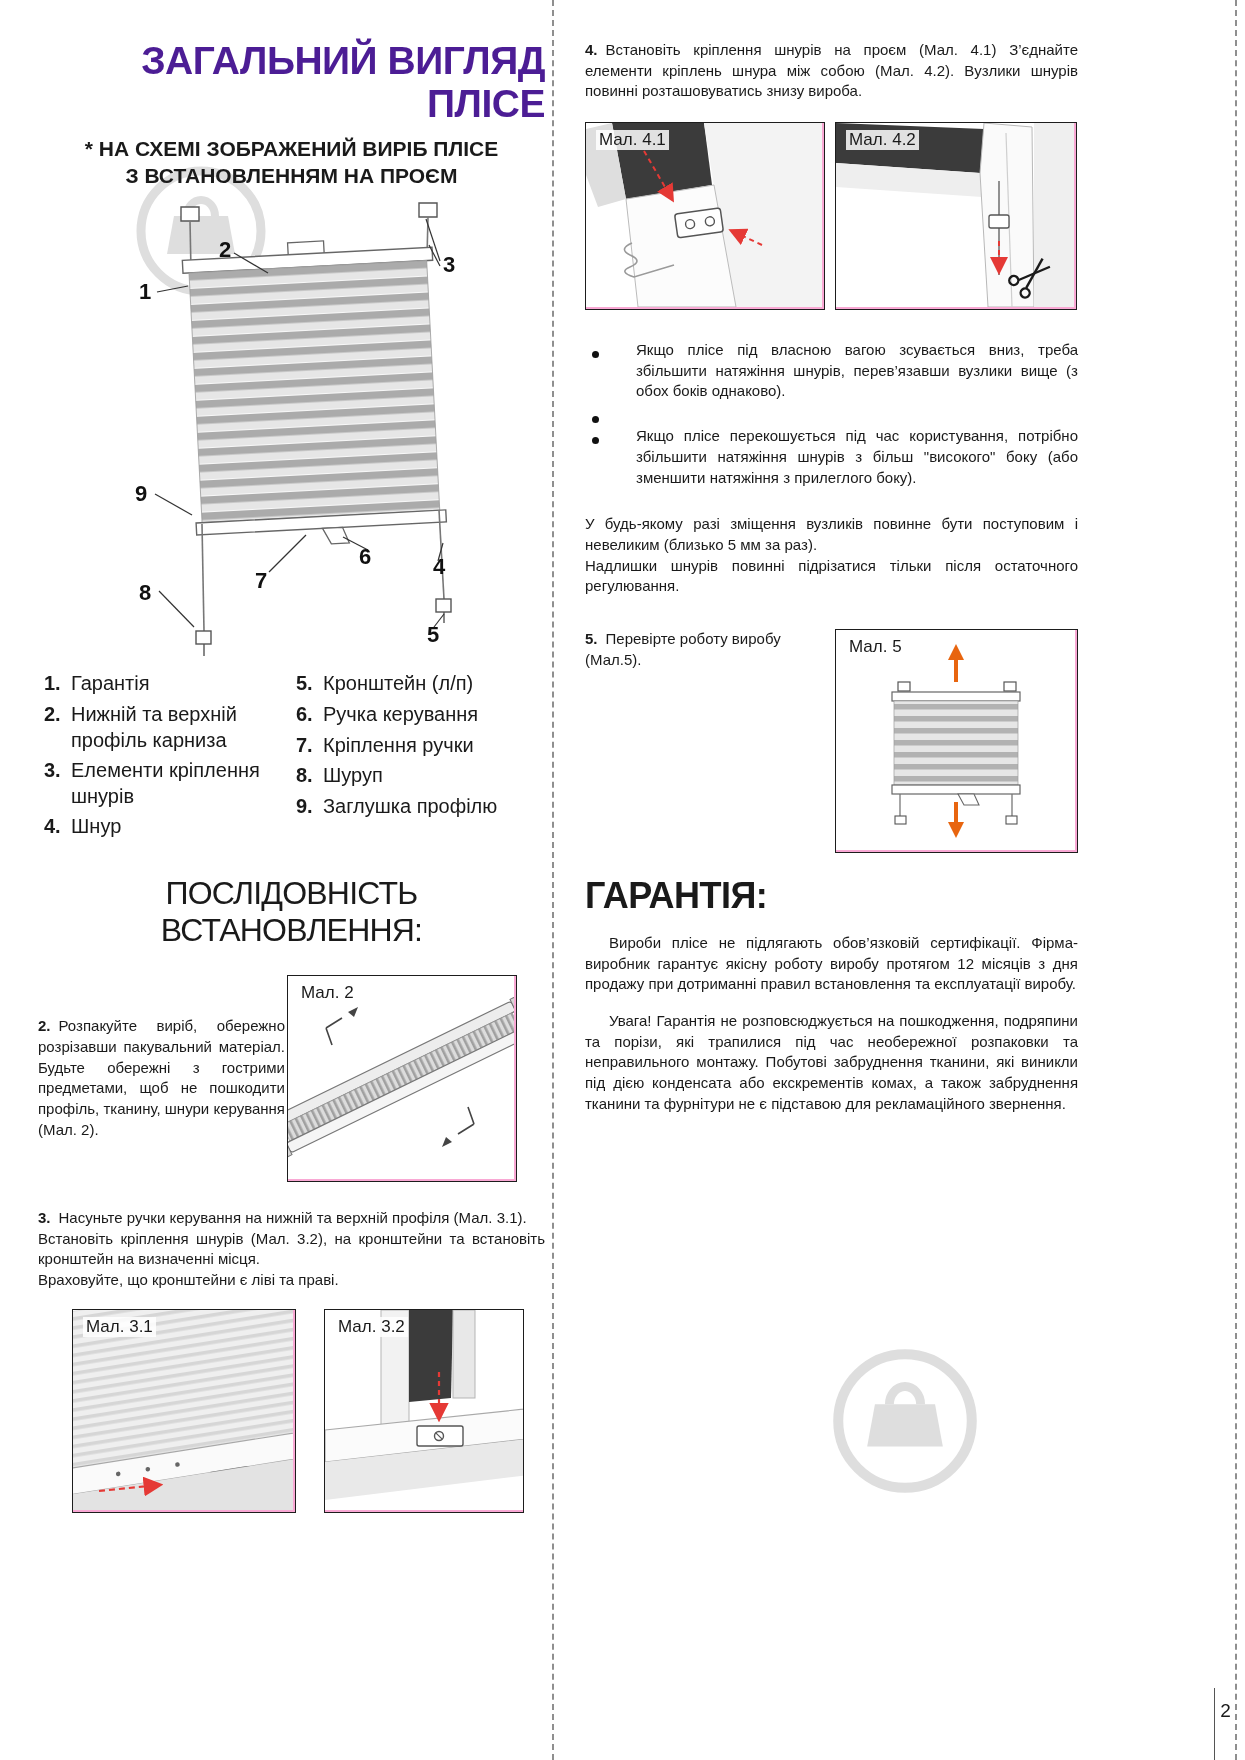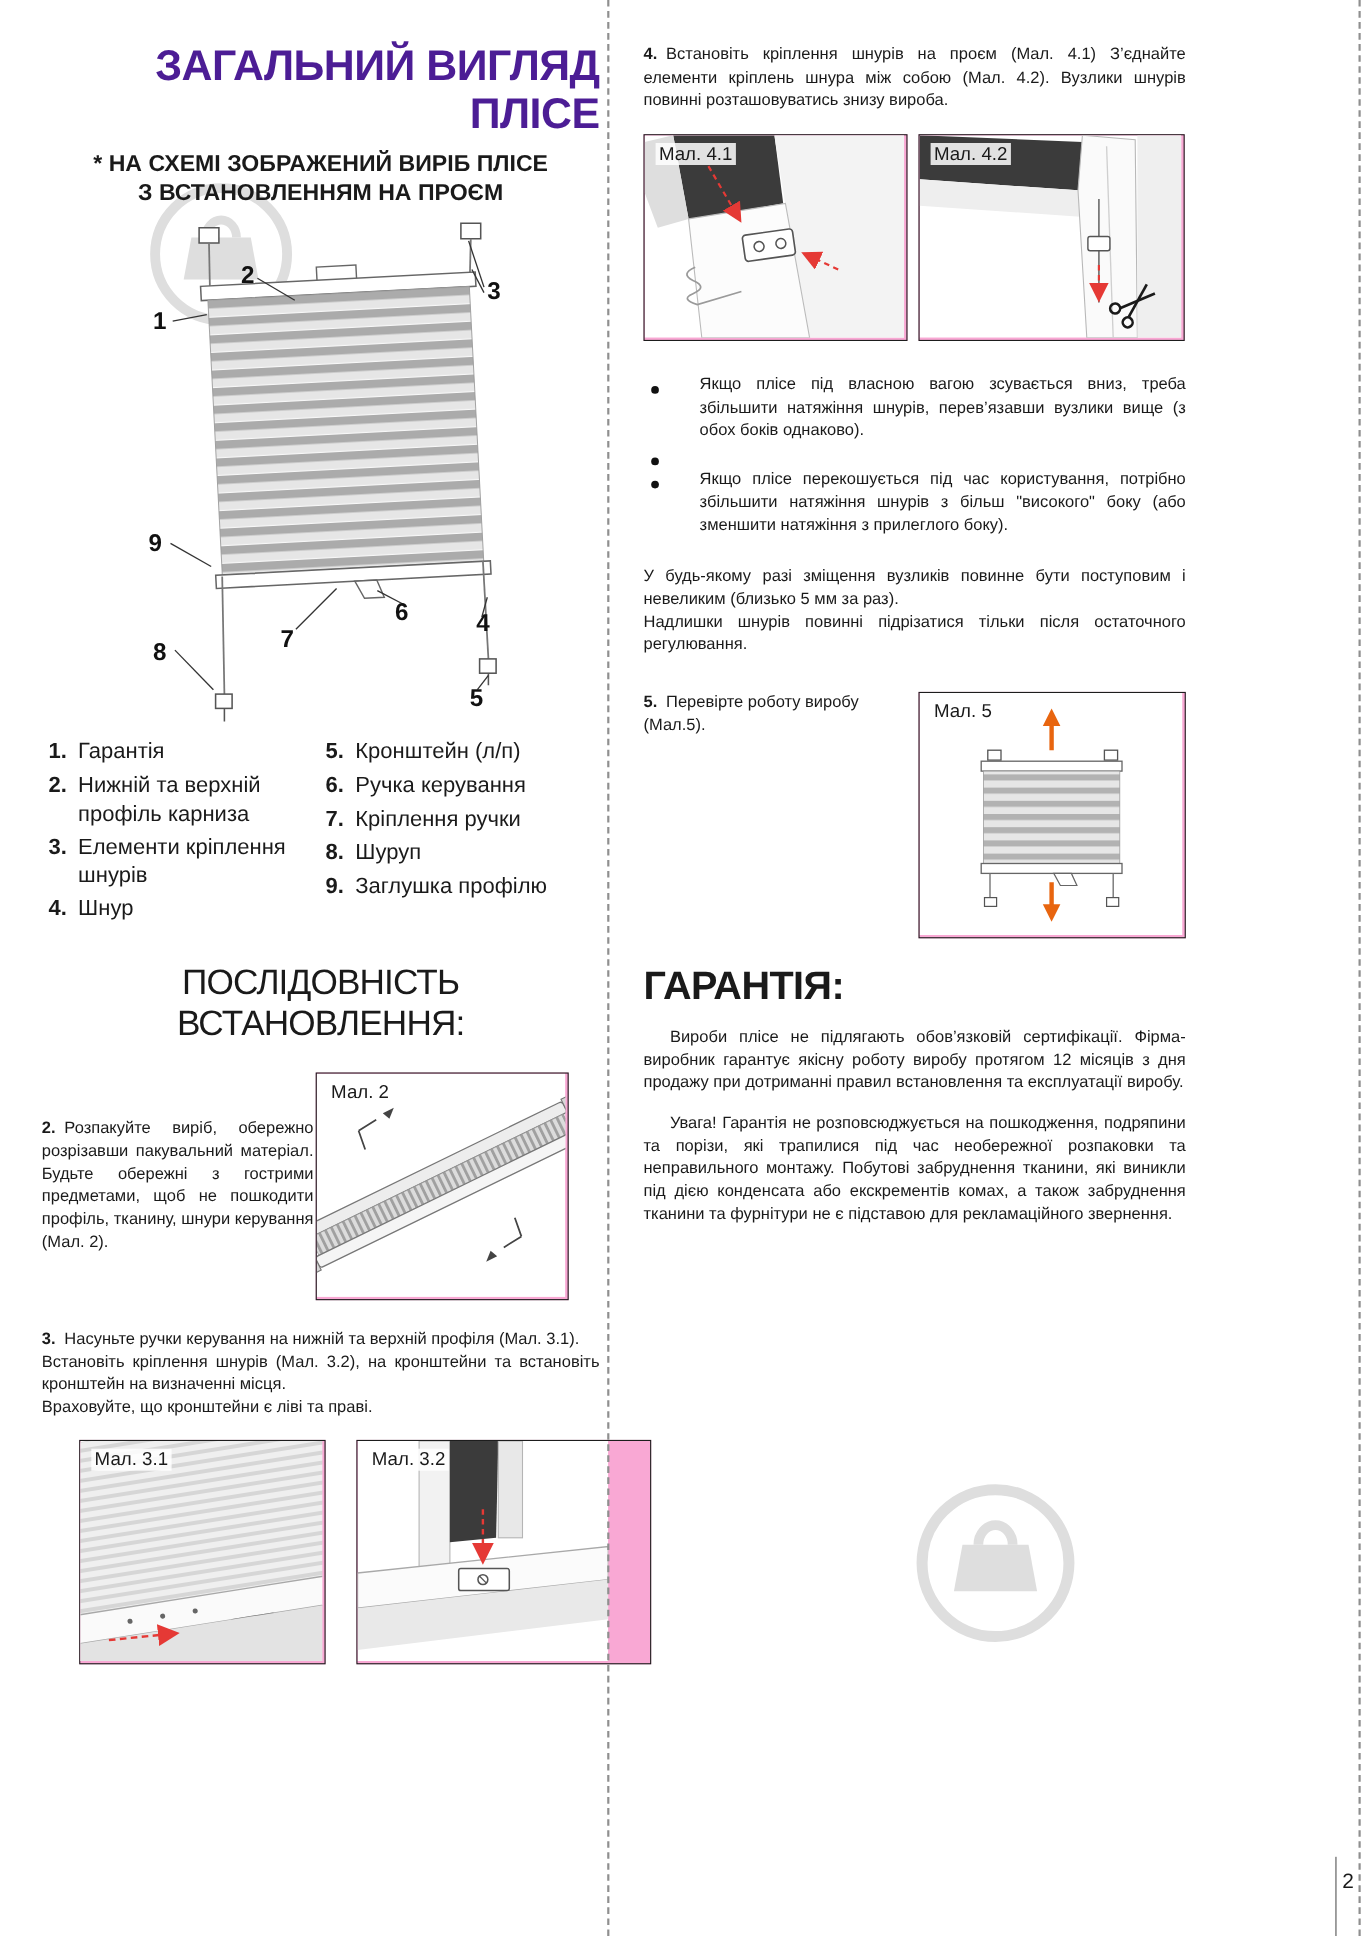--- a/index.html
+++ b/index.html
@@ -37,21 +37,21 @@
   .step2-text { width:247px; }
 
   .figbox { border:1.6px solid #1d1d1d; position:relative; background:#f9a8d4; flex:none; overflow:hidden; }
   .figbox svg { display:block; }
   .figlabel { position:absolute; top:7px; left:10px; font-size:17px; z-index:2; background:rgba(255,255,255,.85); padding:0 3px; }
 
   .step3-block { margin-top:26px; }
   .step3-block p { margin-top:0; }
   .fig3-row { display:flex; margin-top:18px;padding-left:34px; }
   .fig31 { width:224px; height:204px; }
-  .fig32 { width:268px; height:204px; margin-left:28px; }
+  .fig32 { width:200px; height:204px; margin-left:28px; }
   .fig2  { width:230px; height:207px; }
 
   .fig4-row { display:flex; gap:10px; margin-top:20px; }
   .fig41 { width:240px; height:188px; }
   .fig42 { width:242px; height:188px; }
 
   .bullets { margin-top:30px; }
   .bullet { display:flex; margin-bottom:3px; }
   .bullet .dot { width:7px; height:7px; border-radius:50%; background:#111; margin:11px 0 0 7px; flex:none; }
   .bullet .btext { margin-left:37px; flex:1; text-align:justify; }

